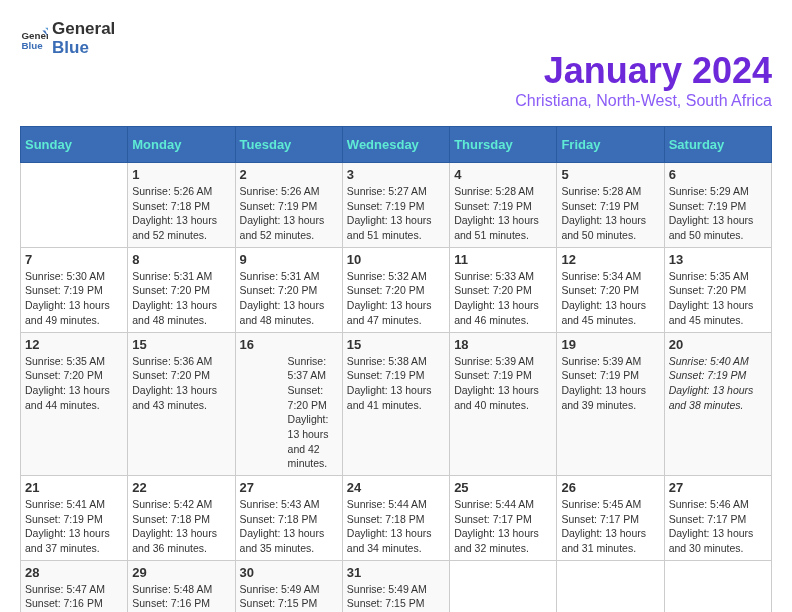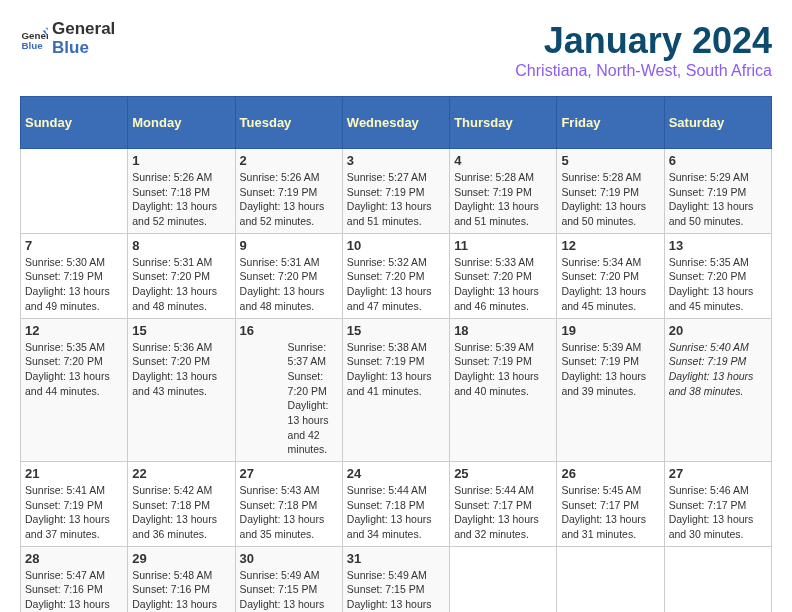--- a/index.html
+++ b/index.html
@@ -24,35 +24,36 @@
     .logo-icon {
       width: 28px;
       height: 28px;
     }
     .title-section {
       text-align: right;
     }
     .month-title {
       font-size: 36px;
       font-weight: bold;
-      color: #0c4a6e;
+      color: #6d28d9;
+      margin-top: 30px;
     }
     .location-title {
       font-size: 16px;
       color: #8b5cf6;
     }
     table {
       width: 100%;
       border-collapse: collapse;
       font-size: 11px;
     }
     thead tr th {
       background-color: #3a6db5;
-      color: #fef9c3;
-      padding: 18px 4px;
+      color: #5eead4;
+      padding: 10px 4px;
       text-align: left;
       font-size: 13px;
       font-weight: bold;
       border: 1px solid #2a5aa0;
     }
     tbody tr td {
       border: 1px solid #ccc;
       vertical-align: top;
       padding: 4px;
       height: 80px;

